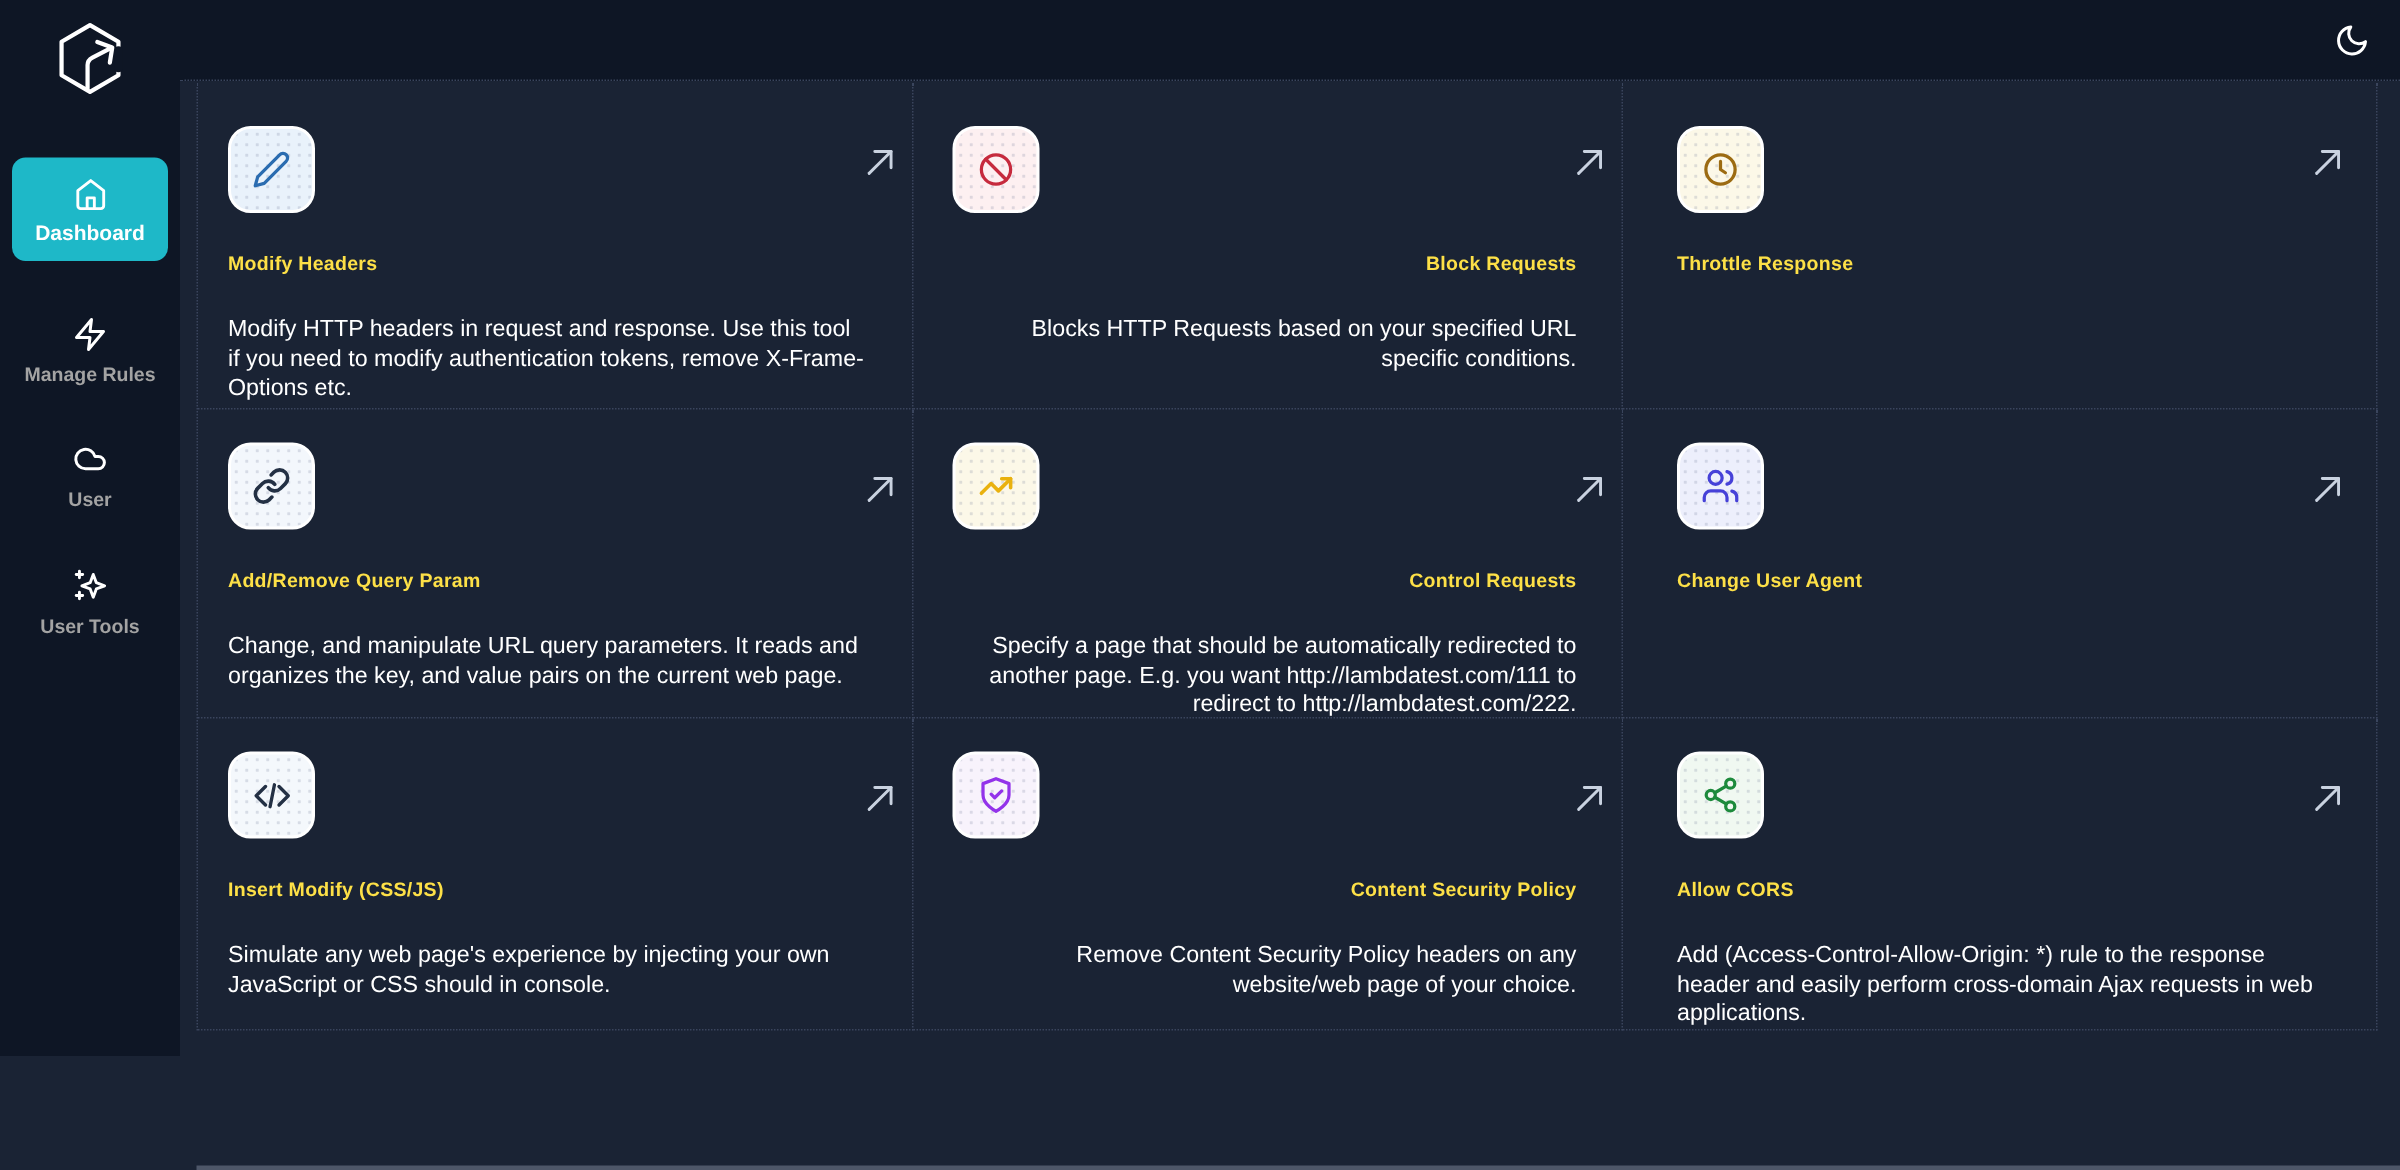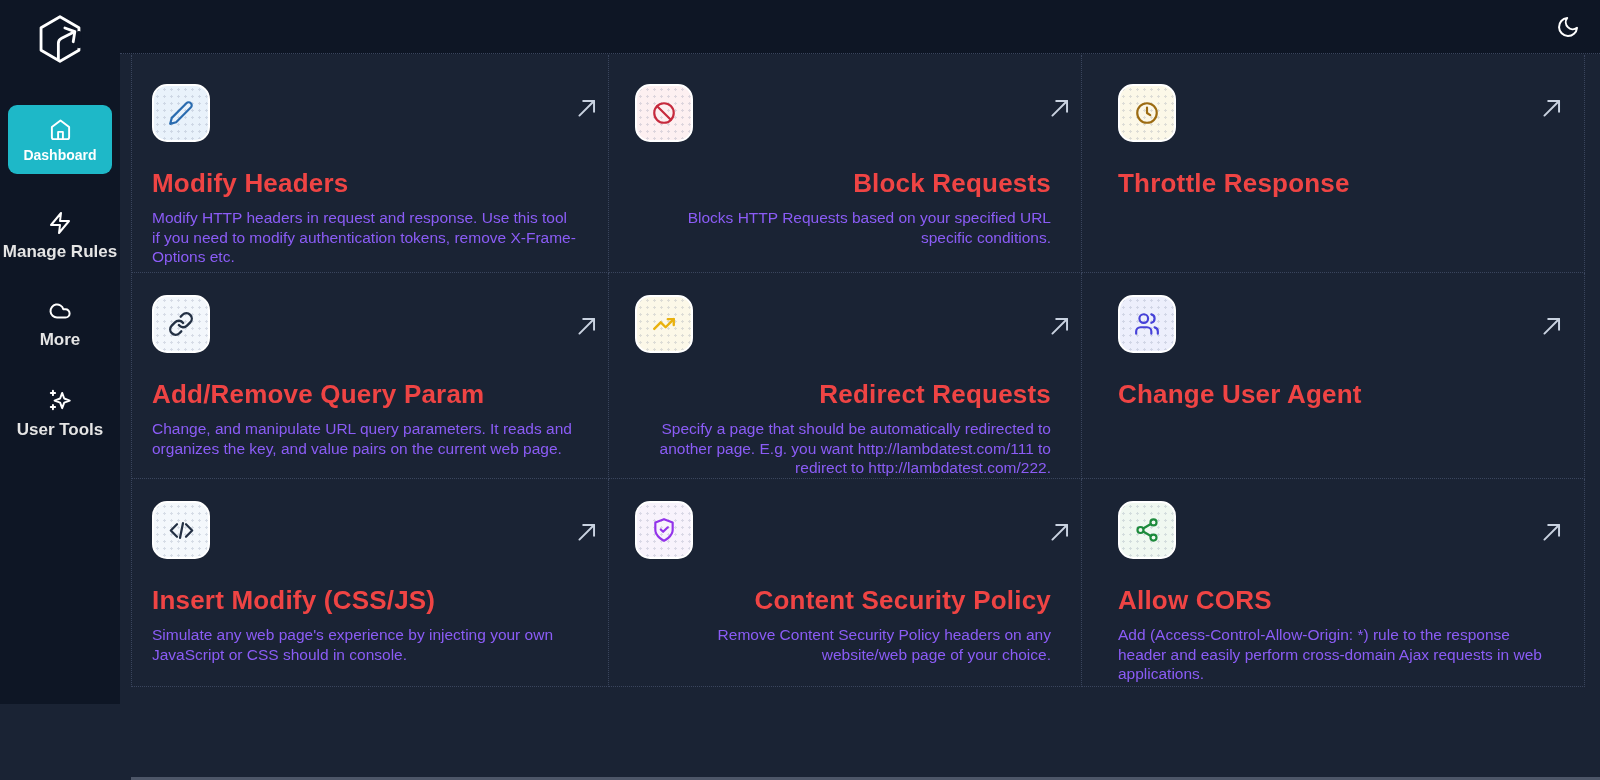--- a/index.html
+++ b/index.html
@@ -10,21 +10,21 @@
   }
   
   .sidebar{position:absolute;left:0;top:0;width:120px;height:704px;background:#0e1625;z-index:3;}
   .logo-wrap{width:120px;padding-top:13px;display:flex;justify-content:center;}
   .nav-active{
     margin:40px 8px 0;background:#1eb8c8;border-radius:9px;
     padding:13px 0 11px;text-align:center;color:#fff;cursor:pointer;
   }
   .nav-active .nav-label{display:block;margin-top:6px;font-size:14px;font-weight:bold;color:#fff;}
   .nav-item{margin-top:37px;text-align:center;color:#fff;cursor:pointer;}
-  .nav-item .nav-label{display:block;margin-top:7px;font-size:17px;font-weight:bold;color:#e5e5e5;}
+  .nav-item .nav-label{display:block;margin-top:7px;font-size:13px;font-weight:bold;color:#a3a3a3;}
   .nav-item svg,.nav-active svg{display:inline-block;vertical-align:middle;}
   
   .header{
     position:absolute;left:120px;top:0;width:1480px;height:54px;background:#0e1625;
     border-bottom:1px dotted #3a455d;box-sizing:border-box;z-index:2;
   }
   .theme-toggle{position:absolute;top:13px;right:18px;width:28px;height:28px;cursor:pointer;
     display:flex;align-items:center;justify-content:center;background:transparent;border:none;padding:0;}
   
   .main{position:absolute;left:120px;top:55px;width:1480px;height:725px;}
@@ -52,22 +52,22 @@
   .bg-red{background-color:#fdf0f1;}    .ic-red{color:#c62a3d;}
   .bg-amber{background-color:#fcf8e8;}  .ic-amber{color:#9c6b12;}
   .bg-navy{background-color:#f3f7fc;}   .ic-navy{color:#233044;}
   .bg-yellow{background-color:#fcf8e8;} .ic-yellow{color:#e9b10e;}
   .bg-indigo{background-color:#edeffc;} .ic-indigo{color:#4641d8;}
   .bg-slate{background-color:#f4f8fc;}  .ic-slate{color:#233044;}
   .bg-green{background-color:#f0f8f1;}  .ic-green{color:#1d8a3c;}
   .bg-purple{background-color:#f8f3fc;} .ic-purple{color:#9333ea;}
   .open-arrow{position:absolute;top:40px;right:8px;color:#c9d2e0;}
   .cell:nth-child(3n) .open-arrow{right:19px;}
-  .tool-title{margin:26px 0 0;font-size:26px;font-weight:bold;color:#ef4444;letter-spacing:.2px;}
-  .tool-desc{margin:9px 0 0;font-size:15.5px;line-height:19.5px;color:#8b5cf6;max-width:445px;}
+  .tool-title{margin:26px 0 0;font-size:13px;font-weight:bold;color:#fde047;letter-spacing:.2px;}
+  .tool-desc{margin:27px 0 0;font-size:15.5px;line-height:19.5px;color:#ffffff;max-width:445px;}
   
   .scroll-strip{position:absolute;left:131px;right:0;bottom:0;height:3px;
     background:rgba(160,170,190,.38);}
   svg{stroke-linecap:round;stroke-linejoin:round;}
 </style>
 </head>
 <body>
 
 <nav class="sidebar">
   <div class="logo-wrap">
@@ -91,21 +91,21 @@
     <svg width="24" height="24" viewBox="0 0 24 24" fill="none" stroke="#ffffff" stroke-width="2">
       <path d="M13 2 3 14h9l-1 8 10-12h-9l1-8z"></path>
     </svg>
     <span class="nav-label">Manage Rules</span>
   </div>
 
   <div class="nav-item">
     <svg width="26" height="24" viewBox="0 0 24 24" fill="none" stroke="#ffffff" stroke-width="2">
       <path d="M17.5 18.5H9a6.5 6.5 0 1 1 6.3-8.2h2.2a4.1 4.1 0 0 1 0 8.2z"></path>
     </svg>
-    <span class="nav-label">More</span>
+    <span class="nav-label">User</span>
   </div>
 
   <div class="nav-item">
     <svg width="26" height="26" viewBox="0 0 24 24" fill="none" stroke="#ffffff" stroke-width="1.8">
       <path d="M14 5.5 15.9 10.6 21 12.5 15.9 14.4 14 19.5 12.1 14.4 7 12.5 12.1 10.6z"></path>
       <path d="M5.5 3.5v4 M3.5 5.5h4"></path>
       <path d="M5.5 16.5v4 M3.5 18.5h4"></path>
     </svg>
     <span class="nav-label">User Tools</span>
   </div>
@@ -184,21 +184,21 @@
       <div class="icon-tile bg-yellow ic-yellow">
         <svg width="26" height="26" viewBox="0 0 24 24" fill="none" stroke="currentColor" stroke-width="2.2">
           <polyline points="3 16.5 9 10.5 13.5 15 21 7.5"></polyline>
             <polyline points="15.5 7.5 21 7.5 21 13"></polyline>
         </svg>
       </div>
       <svg class="open-arrow" width="26" height="26" viewBox="0 0 24 24" fill="none" stroke="currentColor" stroke-width="1.8">
         <line x1="5" y1="19" x2="18.5" y2="5.5"></line>
           <polyline points="8.5 5.5 18.5 5.5 18.5 15.5"></polyline>
       </svg>
-      <h3 class="tool-title">Redirect Requests</h3>
+      <h3 class="tool-title">Control Requests</h3>
       <p class="tool-desc">Specify a page that should be automatically redirected to another page. E.g. you want http://lambdatest.com/111 to redirect to http://lambdatest.com/222.</p>
     </div>
 
     <div class="cell">
       <div class="icon-tile bg-indigo ic-indigo">
         <svg width="26" height="26" viewBox="0 0 24 24" fill="none" stroke="currentColor" stroke-width="2">
           <path d="M16 21v-2a4 4 0 0 0-4-4H6a4 4 0 0 0-4 4v2"></path>
           <circle cx="9" cy="7" r="4"></circle>
           <path d="M22 21v-2a4 4 0 0 0-3-3.87"></path>
           <path d="M16 3.13a4 4 0 0 1 0 7.75"></path>

